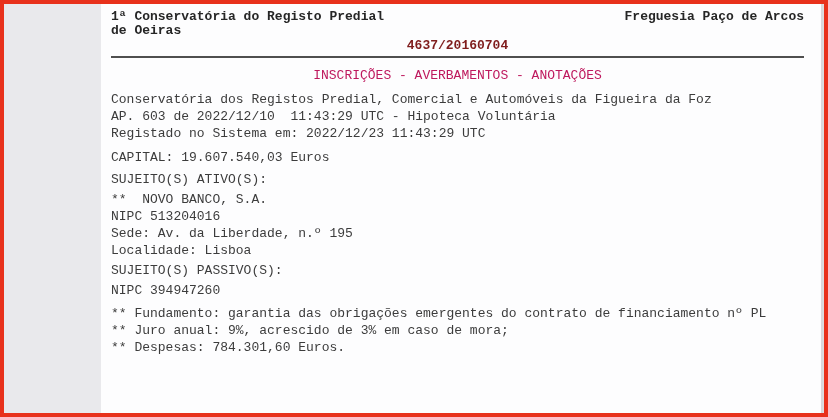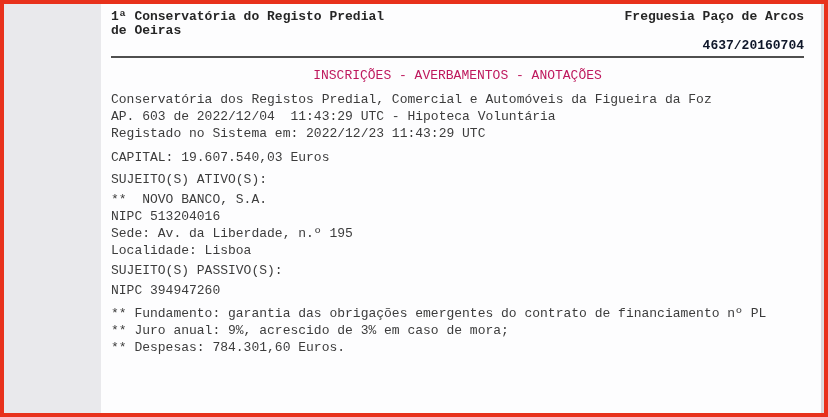--- a/index.html
+++ b/index.html
@@ -24,21 +24,21 @@
     border-right: 2px solid #d9d9dd;
     box-shadow: 2px 0 3px rgba(0,0,0,0.06);
     padding: 6px 17px 0 10px;
     font-size: 13px;
     color: #3c3c3c;
     margin-left: 40px;
   }
   .line { white-space: pre-wrap; line-height: 17px; }
   .hdr { line-height: 14px; font-weight: bold; color: #262626; }
   .header-row { display: flex; justify-content: space-between; align-items: flex-start; }
-  .doc-number { text-align: right; font-weight: bold; color: #0f172a; line-height: 14px; margin-top: 1px; }
+  .doc-number { text-align: center; font-weight: bold; color: #7f1d1d; line-height: 14px; margin-top: 1px; }
   .rule { border: none; border-top: 2px solid #4f4f4f; margin: 3px 0 0 0; }
   .title { text-align: center; line-height: 17px; margin-top: 9px; color: #be185d; }
   .mt-reg { margin-top: 7px; }
   .mt-amounts { margin-top: 7px; }
   .mt-heading { margin-top: 5px; }
   .mt-block { margin-top: 3px; }
   .mt-clauses { margin-top: 6px; }
 </style>
 </head>
 <body>
@@ -55,21 +55,21 @@
     </div>
 
     <div class="doc-number">4637/20160704</div>
 
     <hr class="rule">
 
     <div class="title">INSCRIÇÕES - AVERBAMENTOS - ANOTAÇÕES</div>
 
     <div class="mt-reg">
       <div class="line">Conservatória dos Registos Predial, Comercial e Automóveis da Figueira da Foz</div>
-      <div class="line">AP. 603 de 2022/12/04  11:43:29 UTC - Hipoteca Voluntária</div>
+      <div class="line">AP. 603 de 2022/12/10  11:43:29 UTC - Hipoteca Voluntária</div>
       <div class="line">Registado no Sistema em: 2022/12/23 11:43:29 UTC</div>
     </div>
 
     <div class="mt-amounts">
       <div class="line">CAPITAL: 19.607.540,03 Euros</div>
     </div>
 
     <div class="line mt-heading">SUJEITO(S) ATIVO(S):</div>
 
     <div class="mt-block">

